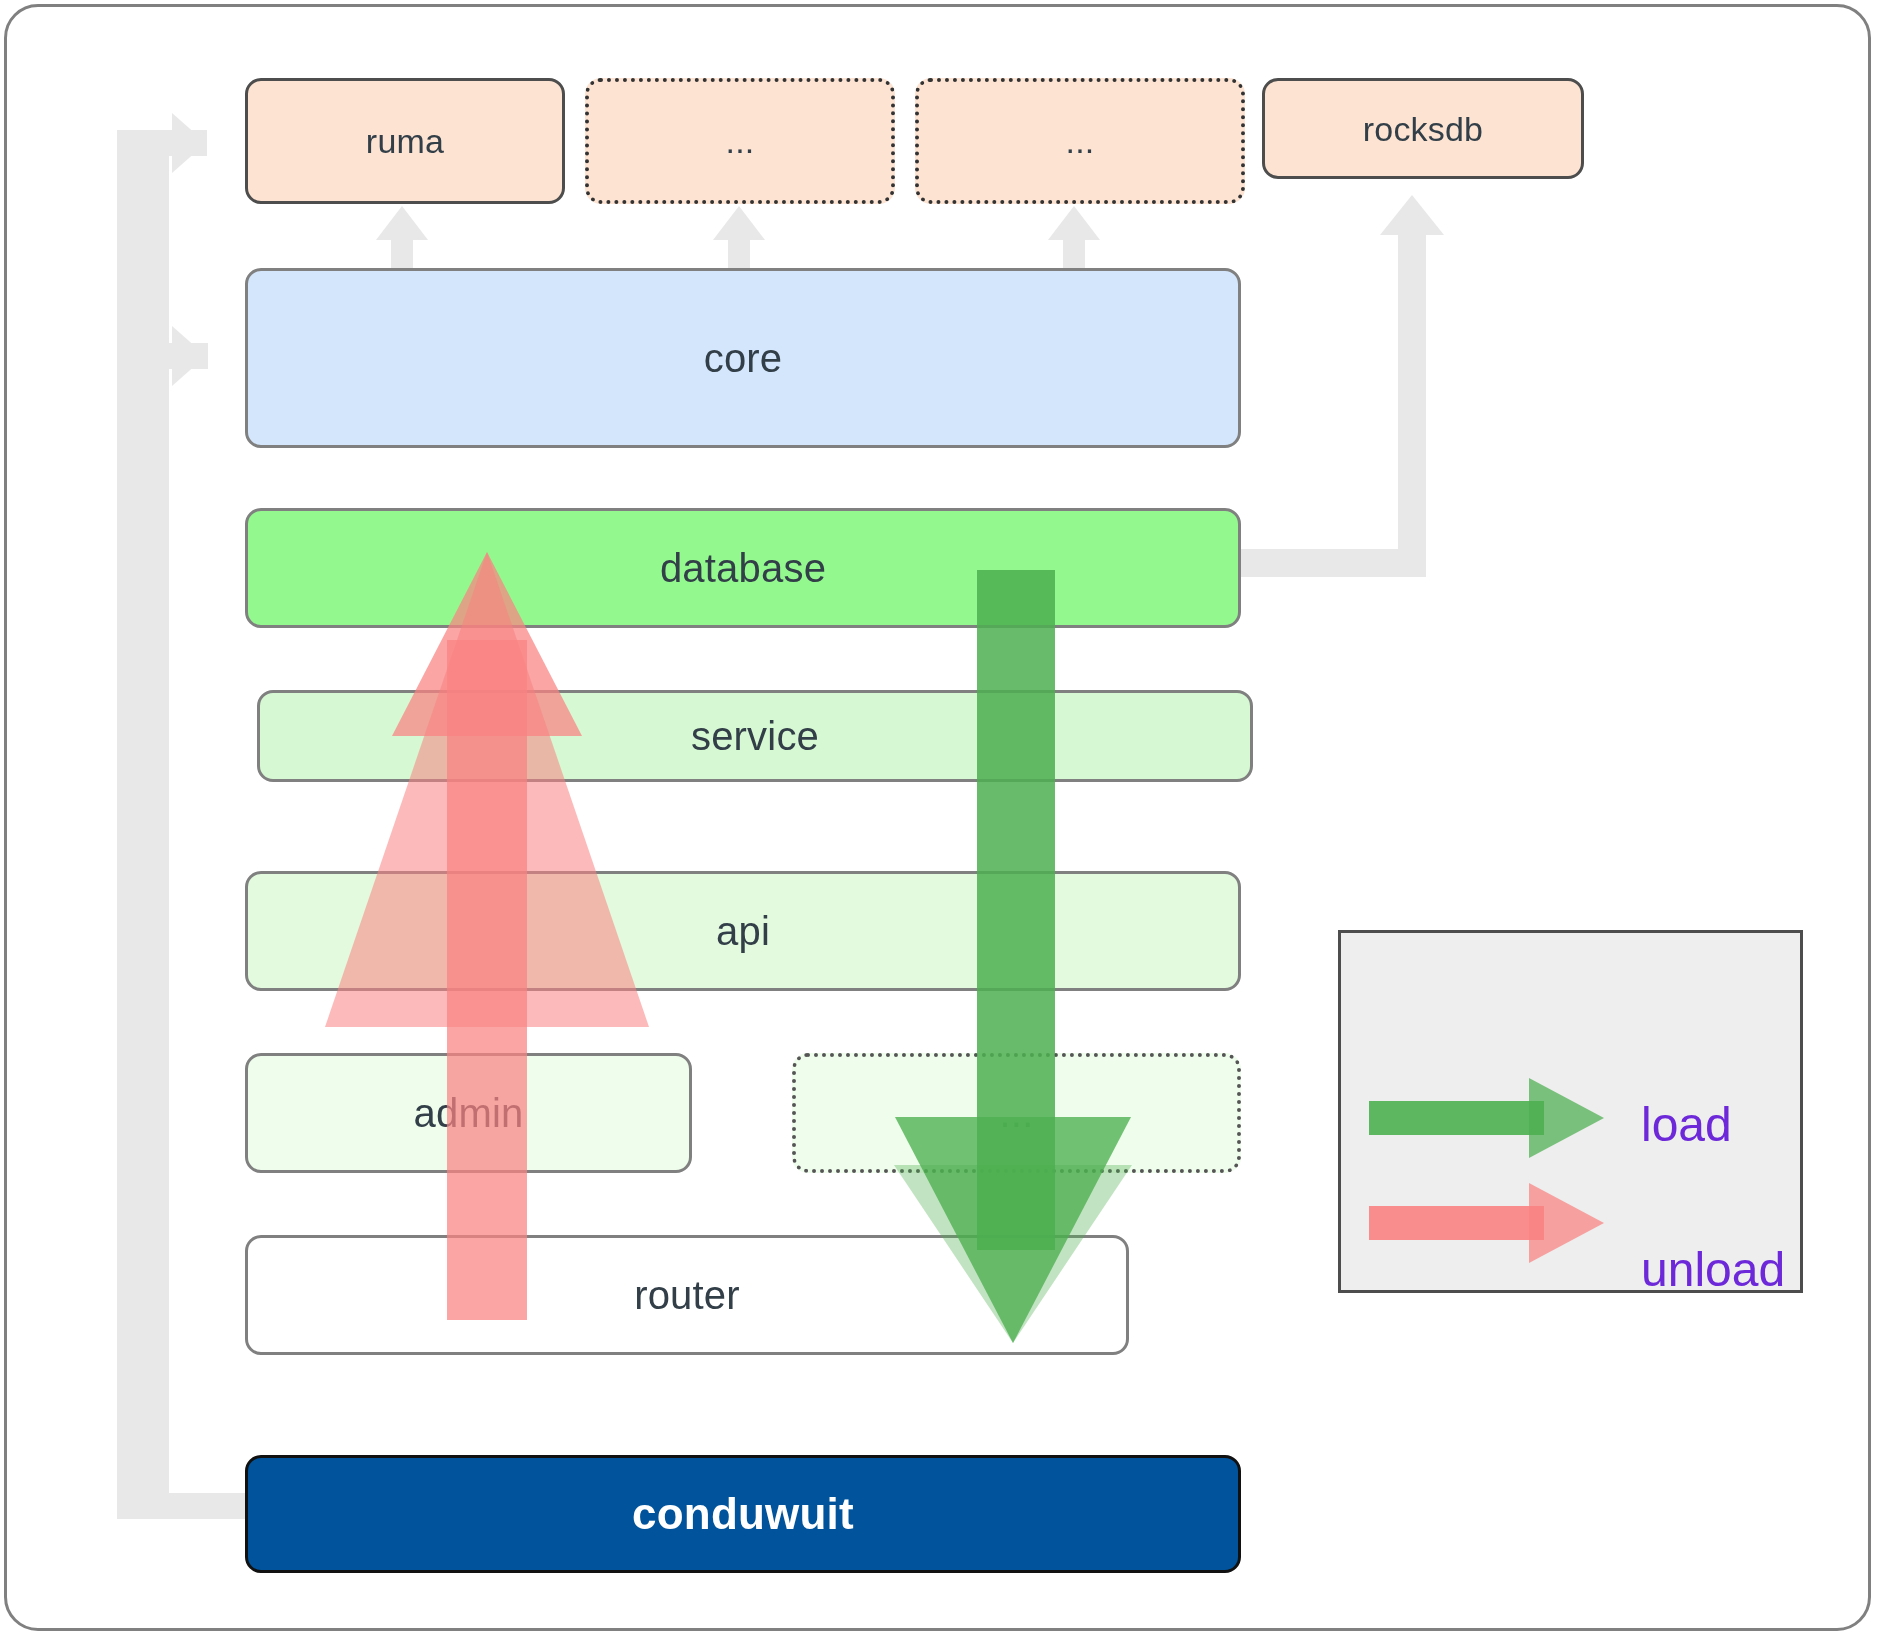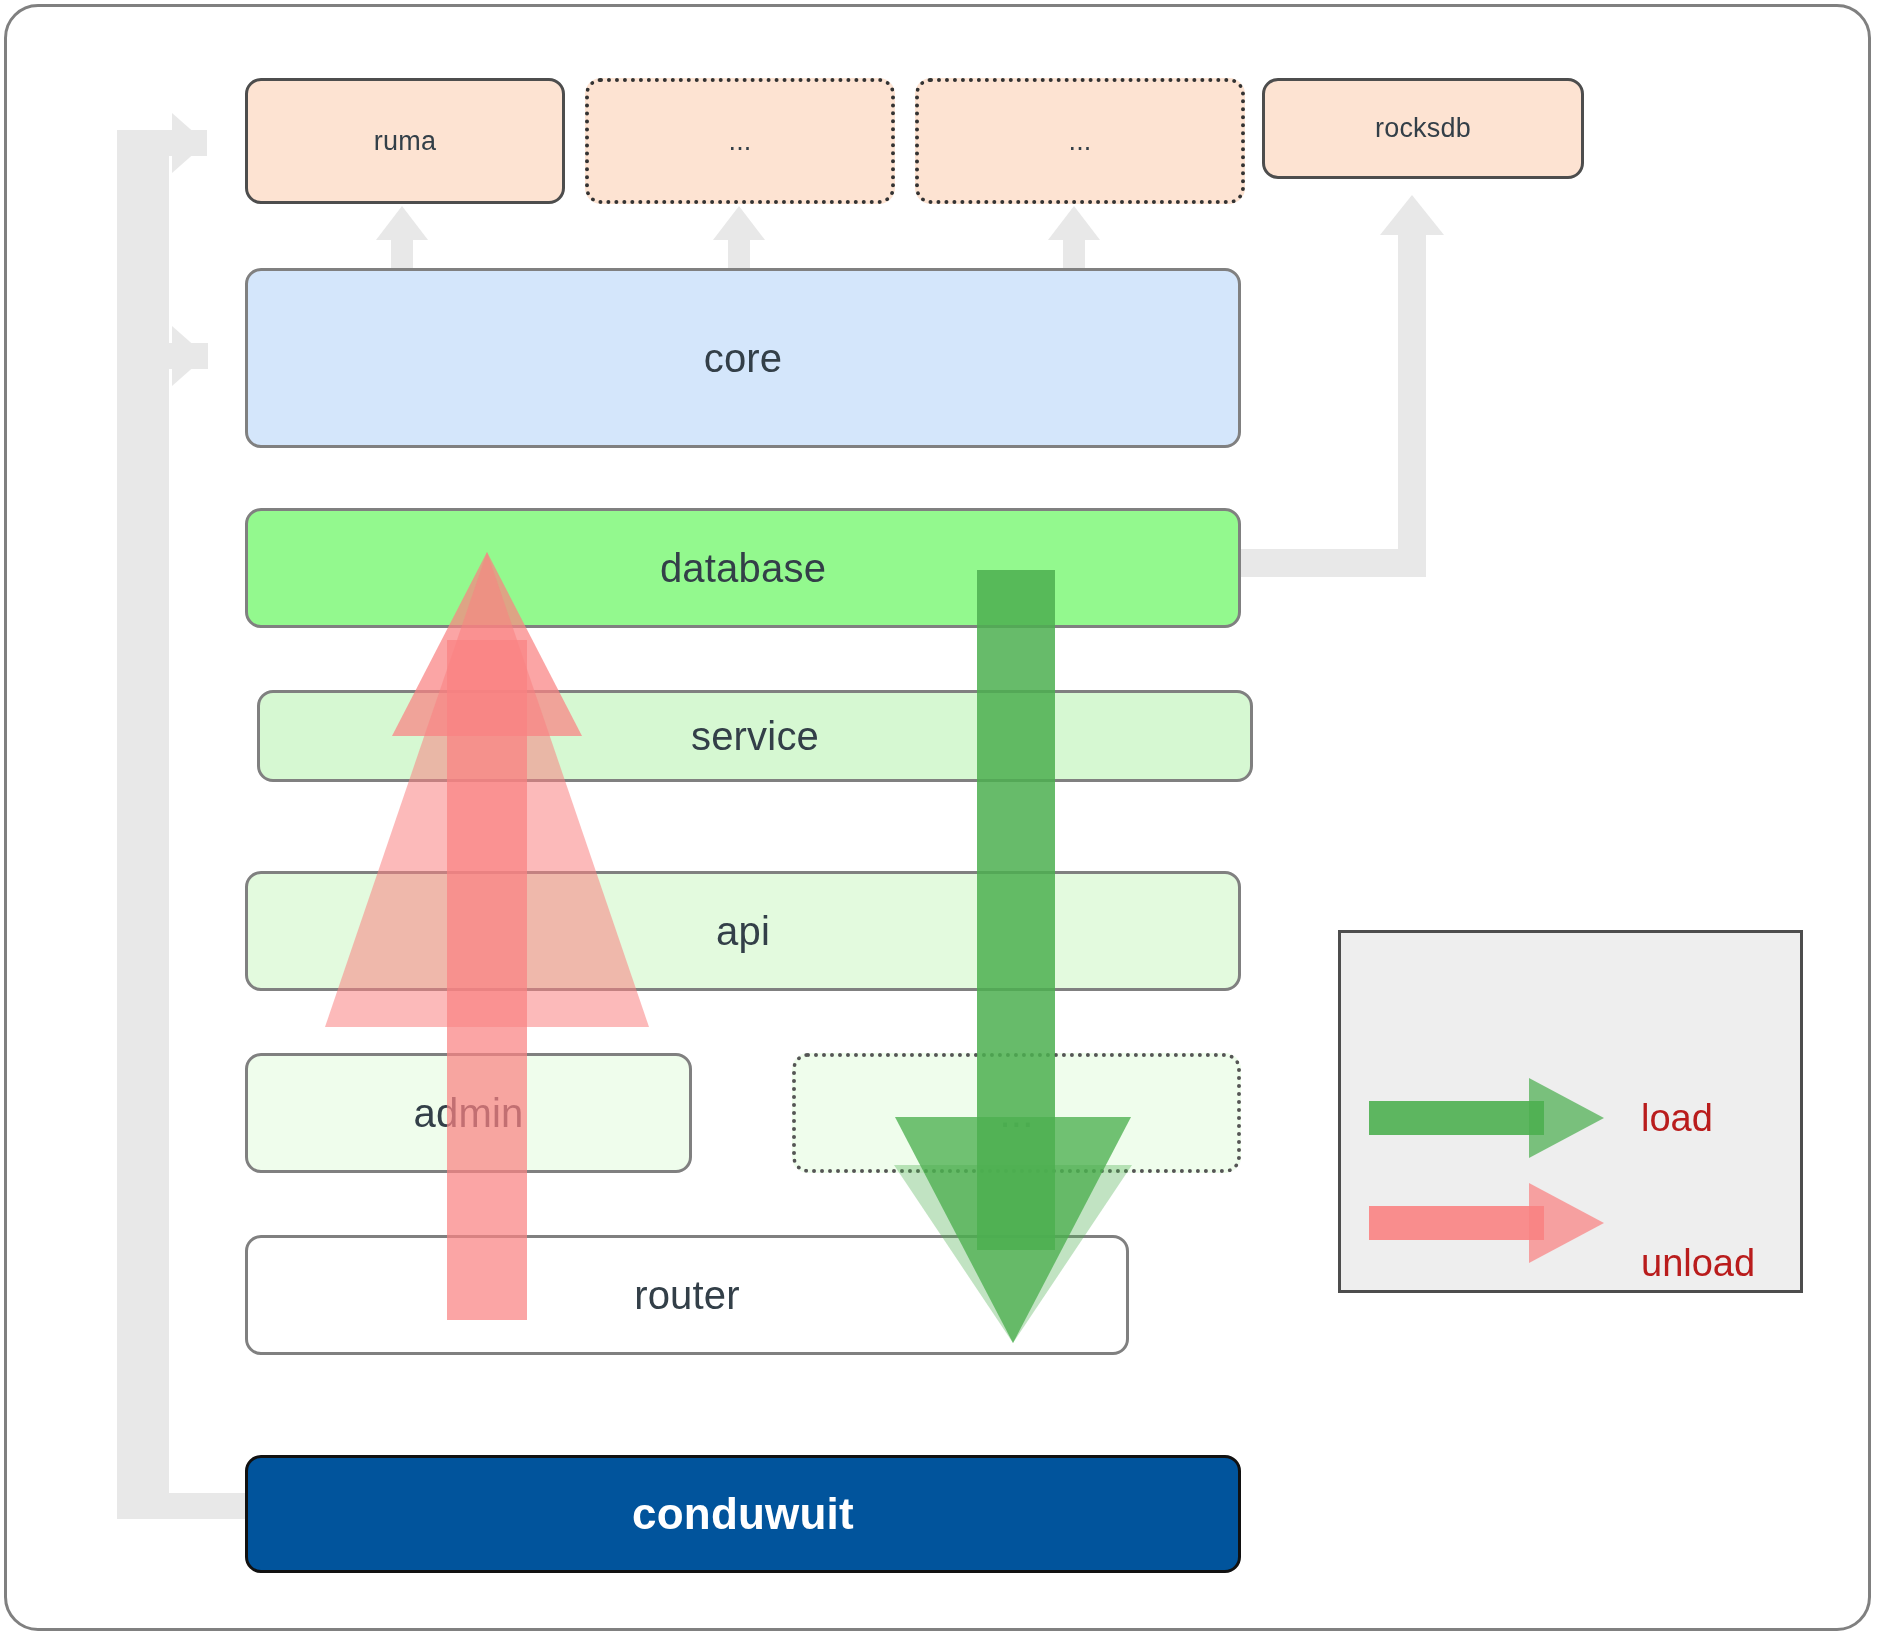--- a/index.html
+++ b/index.html
@@ -45,21 +45,21 @@
     letter-spacing: .2px;
     z-index: 6;
   }
   .node .lbl { pointer-events: none; line-height: 1; }
 
   
   .dep {
     background: #fde3d2;
     border: 3px solid #4d4d4d;
     border-radius: 16px;
-    font-size: 27px;
+    font-size: 34px;
   }
   .dep.dotted {
     border-style: dotted;
     border-width: 4px;
     border-color: #333333;
   }
 
   
   .core {
     background: #d4e6fb;
@@ -128,22 +128,22 @@
   .legend-title {
     position: absolute;
     left: 0; right: 0;
     top: 38px;
     text-align: center;
     font-size: 42px;
     color: #111111;
   }
   .legend-label {
     position: absolute;
-    font-size: 38px;
-    color: #b91c1c;
+    font-size: 48px;
+    color: #6d28d9;
     white-space: nowrap;
   }
 </style>
 </head>
 <body>
 
 <div id="canvas">
 
   <div class="frame"></div>
 

